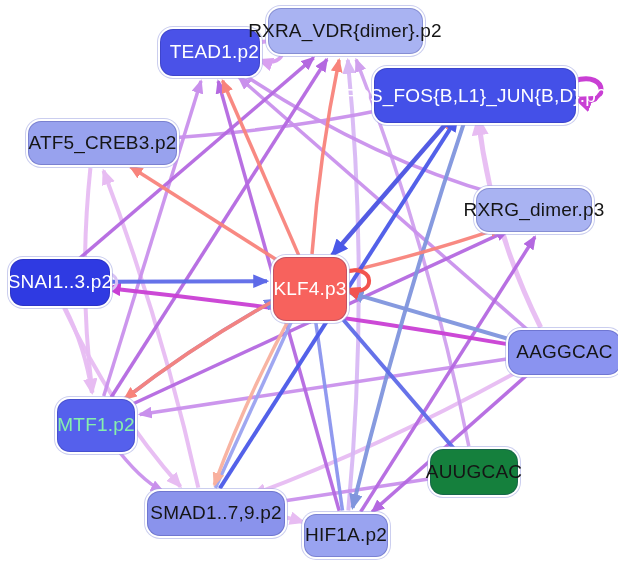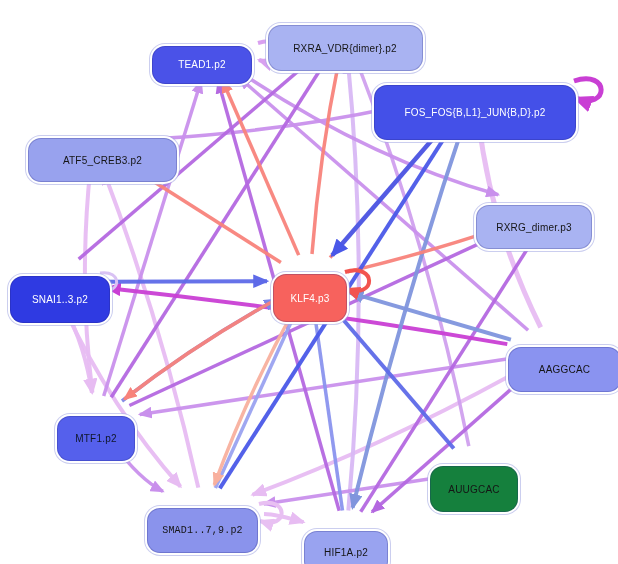--- a/index.html
+++ b/index.html
@@ -1,22 +1,22 @@
 <!DOCTYPE html>
 <html><head>
 <meta charset="utf-8">
 <style>
   html,body{margin:0;padding:0;background:#ffffff;}
   #stage{position:relative;width:618px;height:564px;background:#ffffff;overflow:hidden;
          font-family:"Liberation Sans", sans-serif;}
   #edges{position:absolute;left:0;top:0;}
   .node{position:absolute;border-radius:13px;display:flex;align-items:center;justify-content:center;
-        font-size:10px;letter-spacing:0.2px;white-space:nowrap;
+        font-size:19px;letter-spacing:0.2px;white-space:nowrap;
         box-shadow:0 0 0 2px #ffffff, 0 0 0 3px rgba(160,166,225,0.55);
-        border:1px solid rgba(30,30,120,0.25);box-sizing:border-box;cursor:pointer;margin-top:17px;}
+        border:1px solid rgba(30,30,120,0.25);box-sizing:border-box;cursor:pointer;}
   .node span{pointer-events:none;}
 </style>
 </head>
 <body>
 
 <div id="stage">
     <svg width="618" height="564" id="edges">
       <defs>
         <marker id="arr-0" viewBox="0 0 10 8.5" refX="8.6" refY="4.25" markerWidth="4" markerHeight="3.4" orient="auto" markerUnits="strokeWidth">
           <path d="M0,0 L10,4.25 L0,8.5 z" fill="#E7BCF2"></path>
@@ -111,49 +111,49 @@
       <path d="M 219.8 488.4 Q 339.5 301.5 457.3 117.6" fill="none" stroke="#4A58E8" stroke-width="4" stroke-opacity="0.95" marker-end="url(#arr-12)"></path>
       <path d="M 105.0 281.8 Q 181.0 281.5 267.0 281.2" fill="none" stroke="#5E6AE8" stroke-width="4" stroke-opacity="0.95" marker-end="url(#arr-13)"></path>
       <path d="M 453.8 448.5 Q 392.0 376.5 332.1 306.7" fill="none" stroke="#5E6AE8" stroke-width="4" stroke-opacity="0.95" marker-end="url(#arr-13)"></path>
       <path d="M 453.9 114.5 Q 392.5 185.5 332.2 255.3" fill="none" stroke="#4A58E8" stroke-width="4.5" stroke-opacity="0.95" marker-end="url(#arr-12)"></path>
       <path d="M 258 43 C 290 33.4, 290 70.6, 259 60" fill="none" stroke="#D9A0F0" stroke-width="4" marker-end="url(#arr-14)"></path>
       <path d="M 574 81 C 610 68.92, 610 111.08, 575 98" fill="none" stroke="#C93FD4" stroke-width="5" marker-end="url(#arr-5)"></path>
       <path d="M 100 273 C 122 269.6, 122 294.4, 101 290" fill="none" stroke="#D9C2F4" stroke-width="3" marker-end="url(#arr-15)"></path>
       <path d="M 345 272 C 377 262.4, 377 299.6, 346 289" fill="none" stroke="#F2544F" stroke-width="4" marker-end="url(#arr-16)"></path>
       <path d="M 259 504 C 289 495.64, 289 530.36, 260 521" fill="none" stroke="#E8C0F2" stroke-width="4" marker-end="url(#arr-17)"></path>
     </svg>
-    <div class="node" style="left: 152px; top: 28.5px; width: 100px; height: 38px; background: rgb(74, 82, 232); color: rgb(255, 255, 255);">
+    <div class="node" style="left: 160px; top: 28.5px; width: 100px; height: 47px; background: rgb(74, 82, 232); color: rgb(255, 255, 255); justify-content: flex-end;">
       <span>TEAD1.p2</span>
     </div>
     <div class="node" style="left: 267.5px; top: 8px; width: 155px; height: 46px; background: rgb(169, 179, 242); color: rgb(21, 21, 21);">
       <span>RXRA_VDR{dimer}.p2</span>
     </div>
     <div class="node" style="left: 374px; top: 68px; width: 202px; height: 55px; background: rgb(68, 80, 232); color: #ffffff; justify-content: center;">
       <span>FOS_FOS{B,L1}_JUN{B,D}.p2</span>
     </div>
     <div class="node" style="left: 28px; top: 121px; width: 149px; height: 44px; background: rgb(152, 162, 238); color: rgb(21, 21, 21);">
       <span>ATF5_CREB3.p2</span>
     </div>
     <div class="node" style="left: 476px; top: 188px; width: 116px; height: 44px; background: rgb(169, 179, 242); color: rgb(21, 21, 21);">
       <span>RXRG_dimer.p3</span>
     </div>
     <div class="node" style="left: 10px; top: 258.5px; width: 100px; height: 47px; background: rgb(47, 58, 226); color: rgb(255, 255, 255);">
       <span>SNAI1..3.p2</span>
     </div>
-    <div class="node" style="left: 273px; top: 257px; width: 74px; height: 48px; background: rgb(247, 98, 93); color: rgb(255, 255, 255);">
+    <div class="node" style="left: 273px; top: 257px; width: 74px; height: 64px; background: rgb(247, 98, 93); color: rgb(255, 255, 255);">
       <span>KLF4.p3</span>
     </div>
     <div class="node" style="left: 508px; top: 329.5px; width: 113px; height: 45px; background: rgb(138, 147, 240); color: rgb(21, 21, 21);">
       <span>AAGGCAC</span>
     </div>
-    <div class="node" style="left: 57px; top: 398.5px; width: 78px; height: 45px; background: rgb(85, 96, 236); color: #0f172a;">
+    <div class="node" style="left: 57px; top: 398.5px; width: 78px; height: 53px; background: rgb(85, 96, 236); color: #86efac;">
       <span>MTF1.p2</span>
     </div>
     <div class="node" style="left: 430px; top: 449px; width: 88px; height: 46px; background: #15803d; color: rgb(21, 21, 21);">
       <span>AUUGCAC</span>
     </div>
-    <div class="node" style="left: 147px; top: 490.5px; width: 111px; height: 45px; background: rgb(138, 147, 236); color: rgb(21, 21, 21); font-family: Liberation Mono, monospace;">
+    <div class="node" style="left: 147px; top: 490.5px; width: 138px; height: 45px; background: rgb(138, 147, 236); color: rgb(21, 21, 21);">
       <span>SMAD1..7,9.p2</span>
     </div>
-    <div class="node" style="left: 304px; top: 513.5px; width: 84px; height: 43px; background: rgb(153, 163, 240); color: rgb(21, 21, 21);">
+    <div class="node" style="left: 304px; top: 513.5px; width: 84px; height: 43px; background: rgb(153, 163, 240); color: rgb(21, 21, 21); border-radius: 12px;">
       <span>HIF1A.p2</span>
     </div>
   </div>
 
 </body></html>

